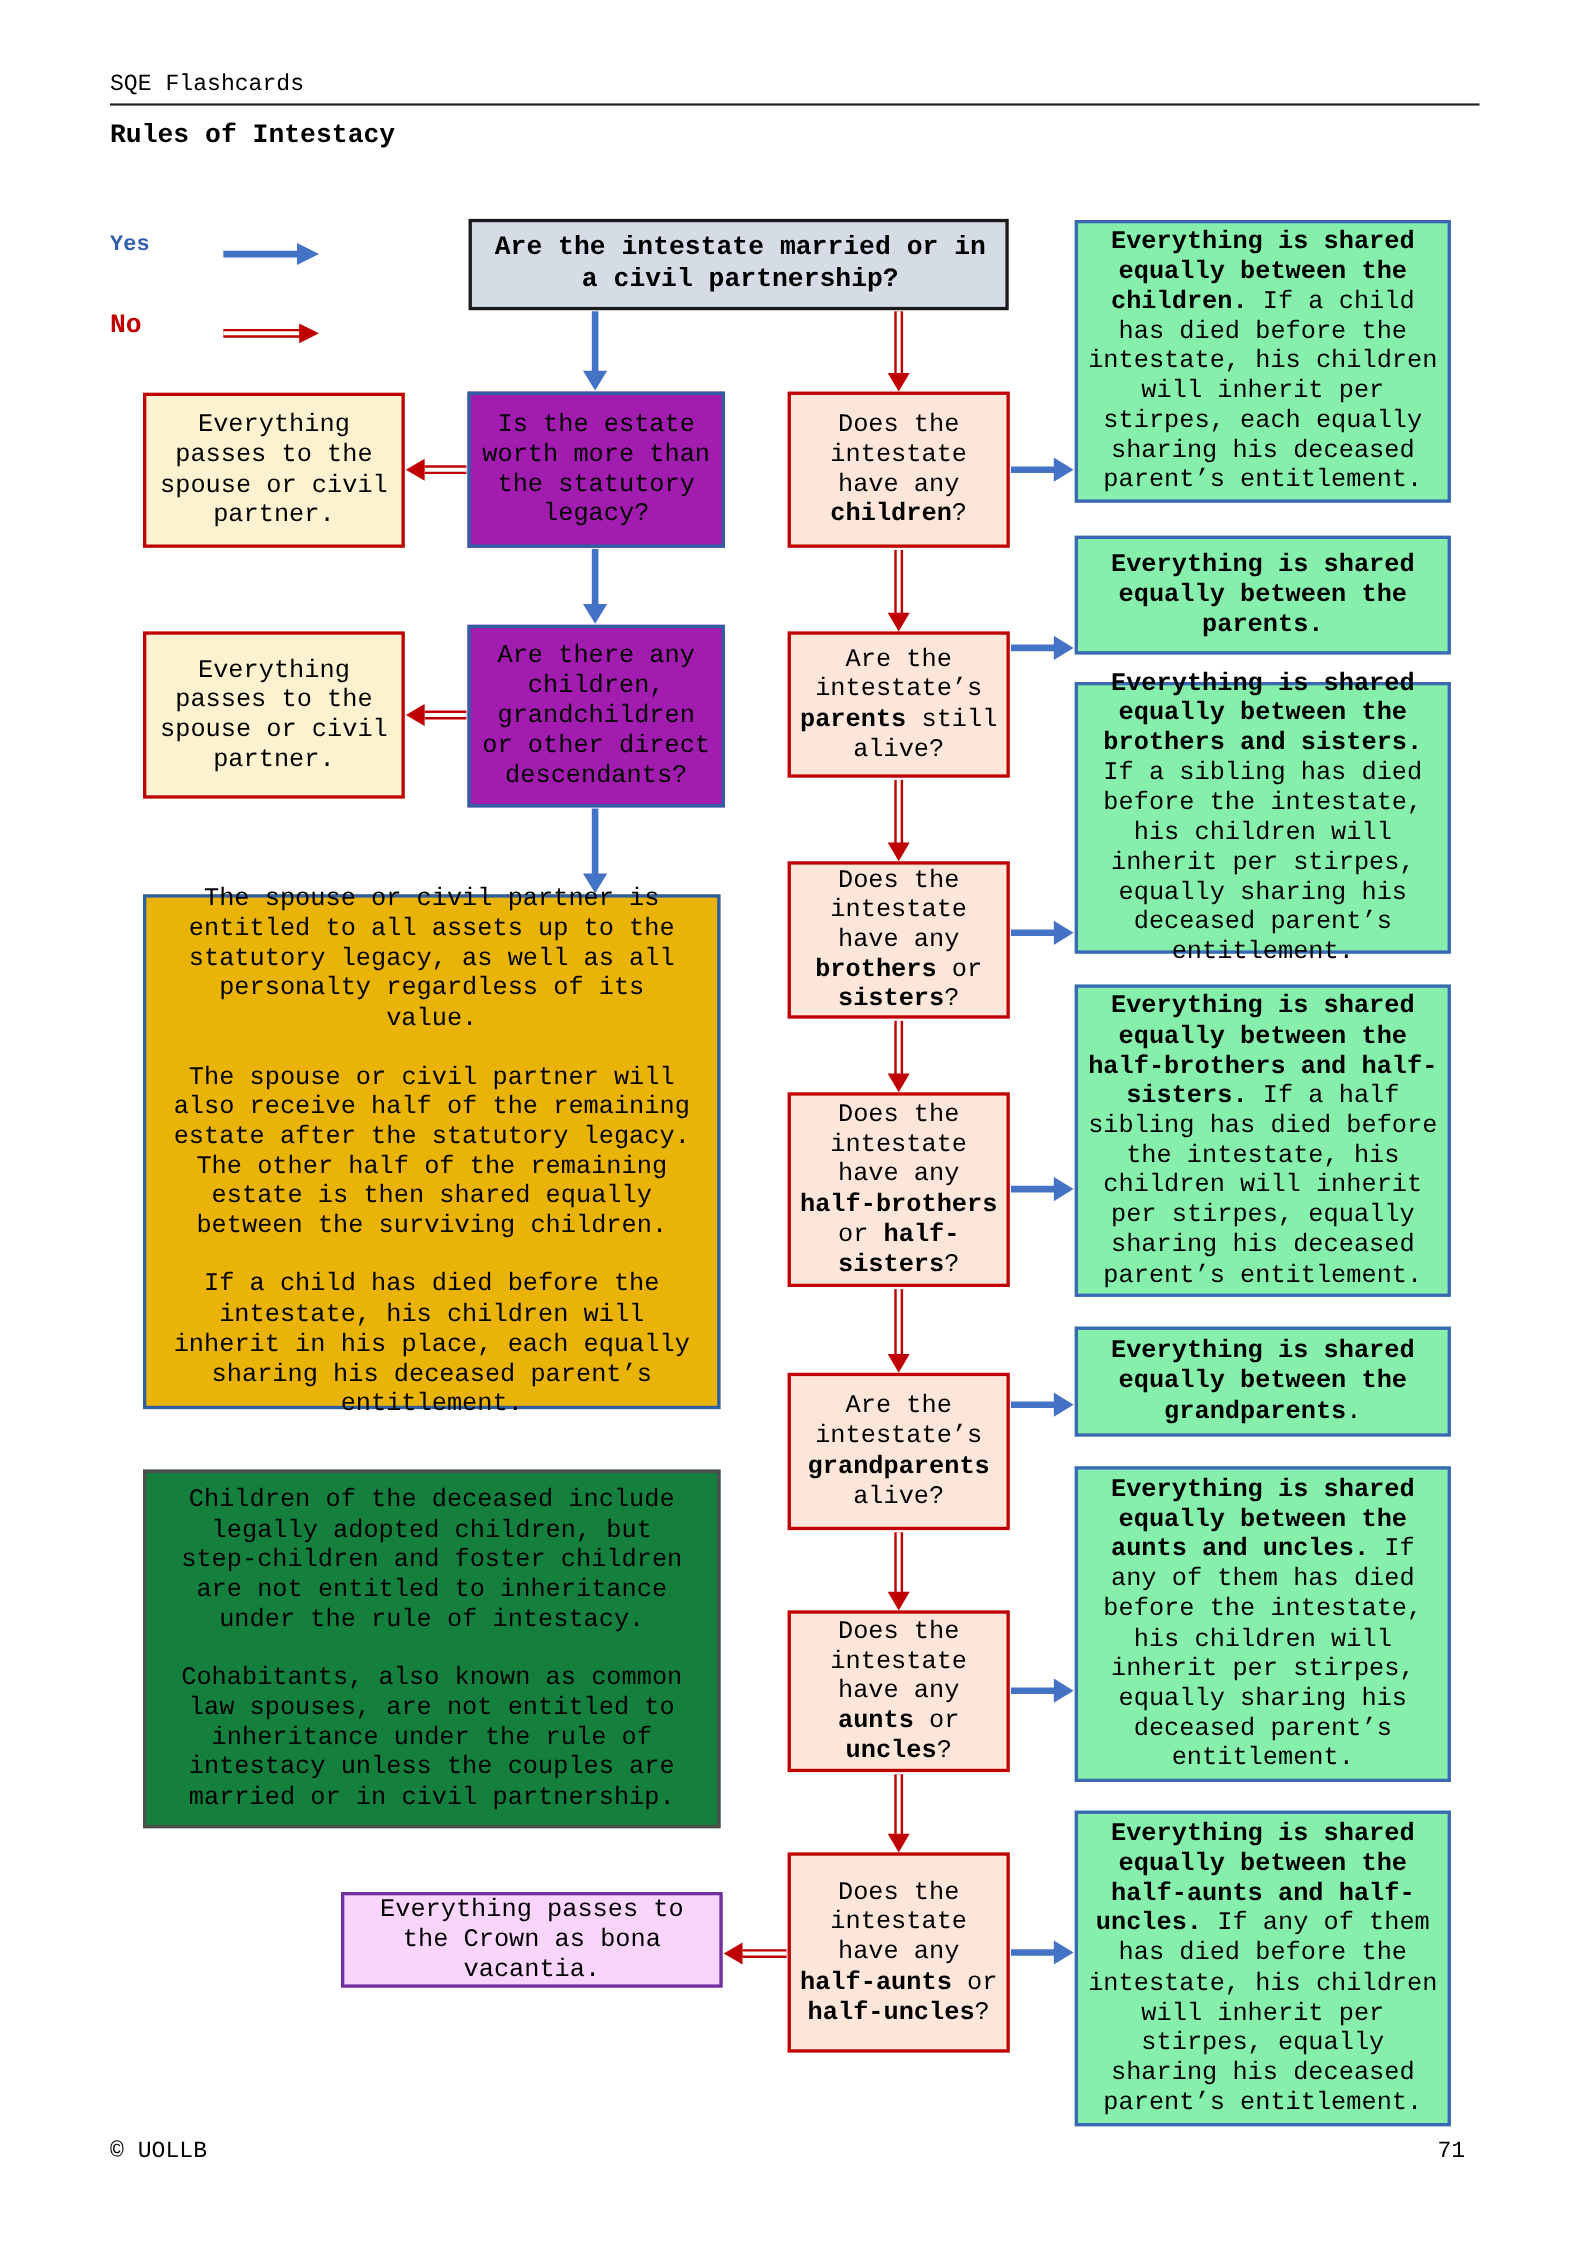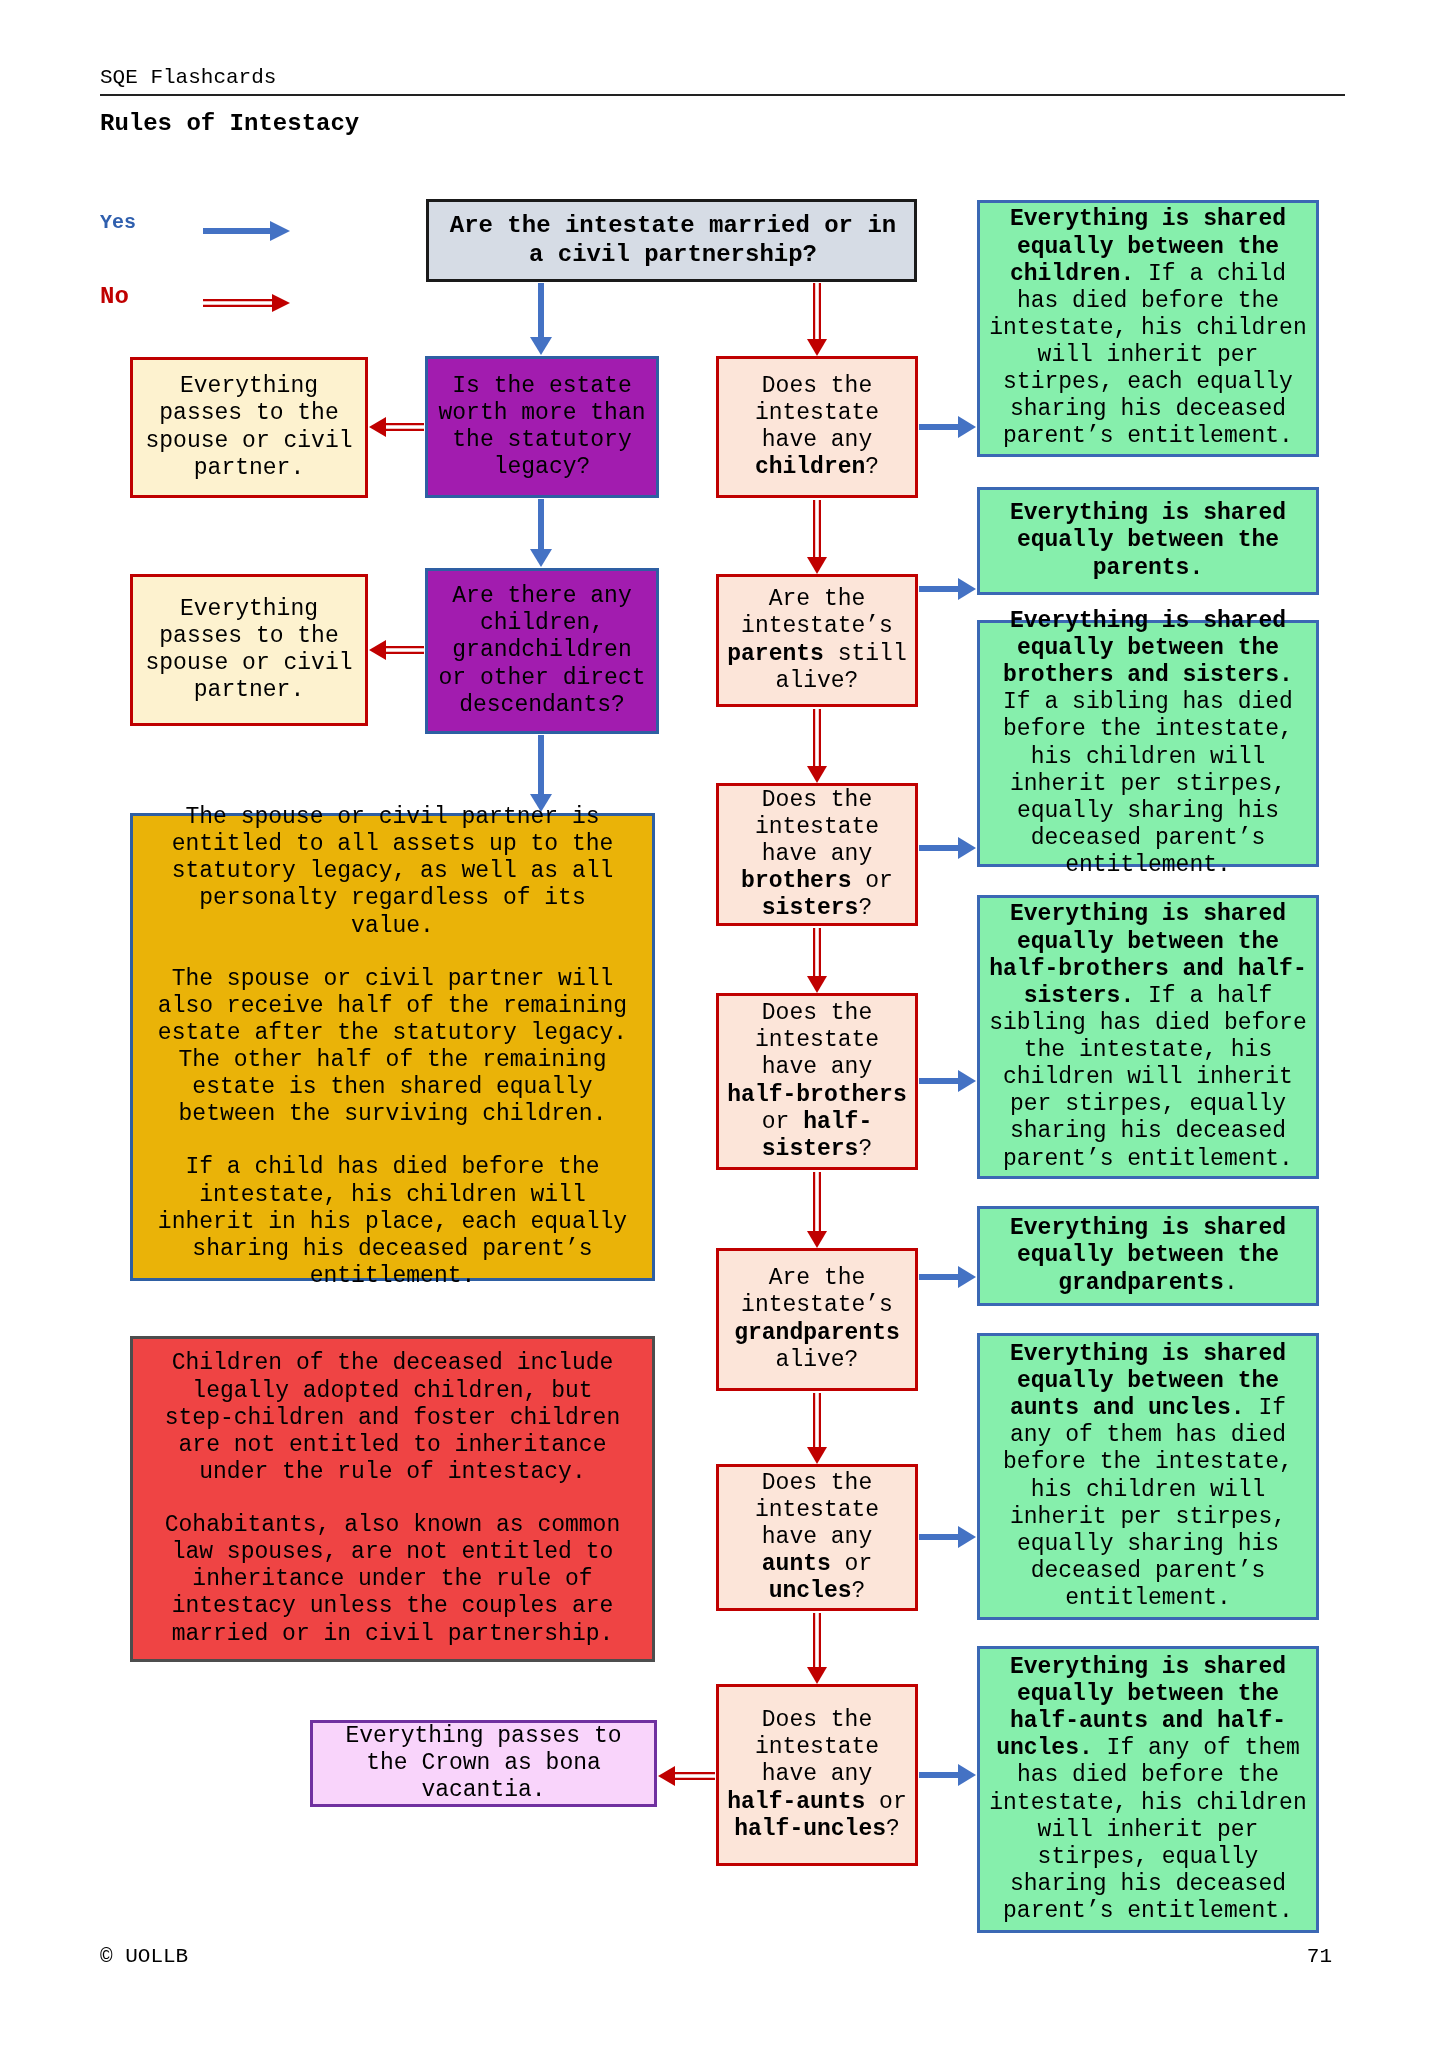--- a/index.html
+++ b/index.html
@@ -13,21 +13,21 @@
     text-align:center; box-sizing:border-box; font-size:23px; line-height:1.18;
     padding:4px 8px;
   }
   .box > div { width:100%; }
   .start  { background:#d6dce5; border:3px solid #1a1a1a; font-weight:bold; font-size:24px;padding-left:11px; }
   .yellow { background:#fdf2cf; border:3px solid #bf0000; }
   .blueq  { background:#a21caf; border:3px solid #2e5fa3; }
   .pinkq  { background:#fce5d9; border:3px solid #c00000; }
   .green  { background:#86efac; border:3px solid #3b68b4; }
   .bigblue{ background:#eab308; border:3px solid #2e5fa3; padding:10px 18px; }
-  .note   { background:#ef4444; border:3px solid #4d4d4d; padding:19px 18px; }
+  .note   { background:#15803d; border:3px solid #4d4d4d; padding:19px 18px; }
   .crown  { background:#f9d4fb; border:3px solid #7030a0; }
   .bigblue p, .note p { margin:0 0 26px 0; }
   .bigblue p:last-child, .note p:last-child { margin-bottom:0; }
   .hdr    { position:absolute; left:100px; top:66px; font-size:21px; }
   .hr     { position:absolute; left:100px; top:94px; width:1245px; border-top:2px solid #222; }
   .ttl    { position:absolute; left:100px; top:110px; font-size:24px; font-weight:bold; }
   .legend-yes { position:absolute; left:100px; top:211px; font-size:20px; font-weight:bold; color:#2f5fae; }
   .legend-no  { position:absolute; left:100px; top:283px; font-size:24px; font-weight:bold; color:#c00000;text-align:center; }
   .footer-l { position:absolute; left:100px; top:1945px; font-size:21px; }
   .footer-r { position:absolute; right:113px; top:1945px; font-size:21px; }

